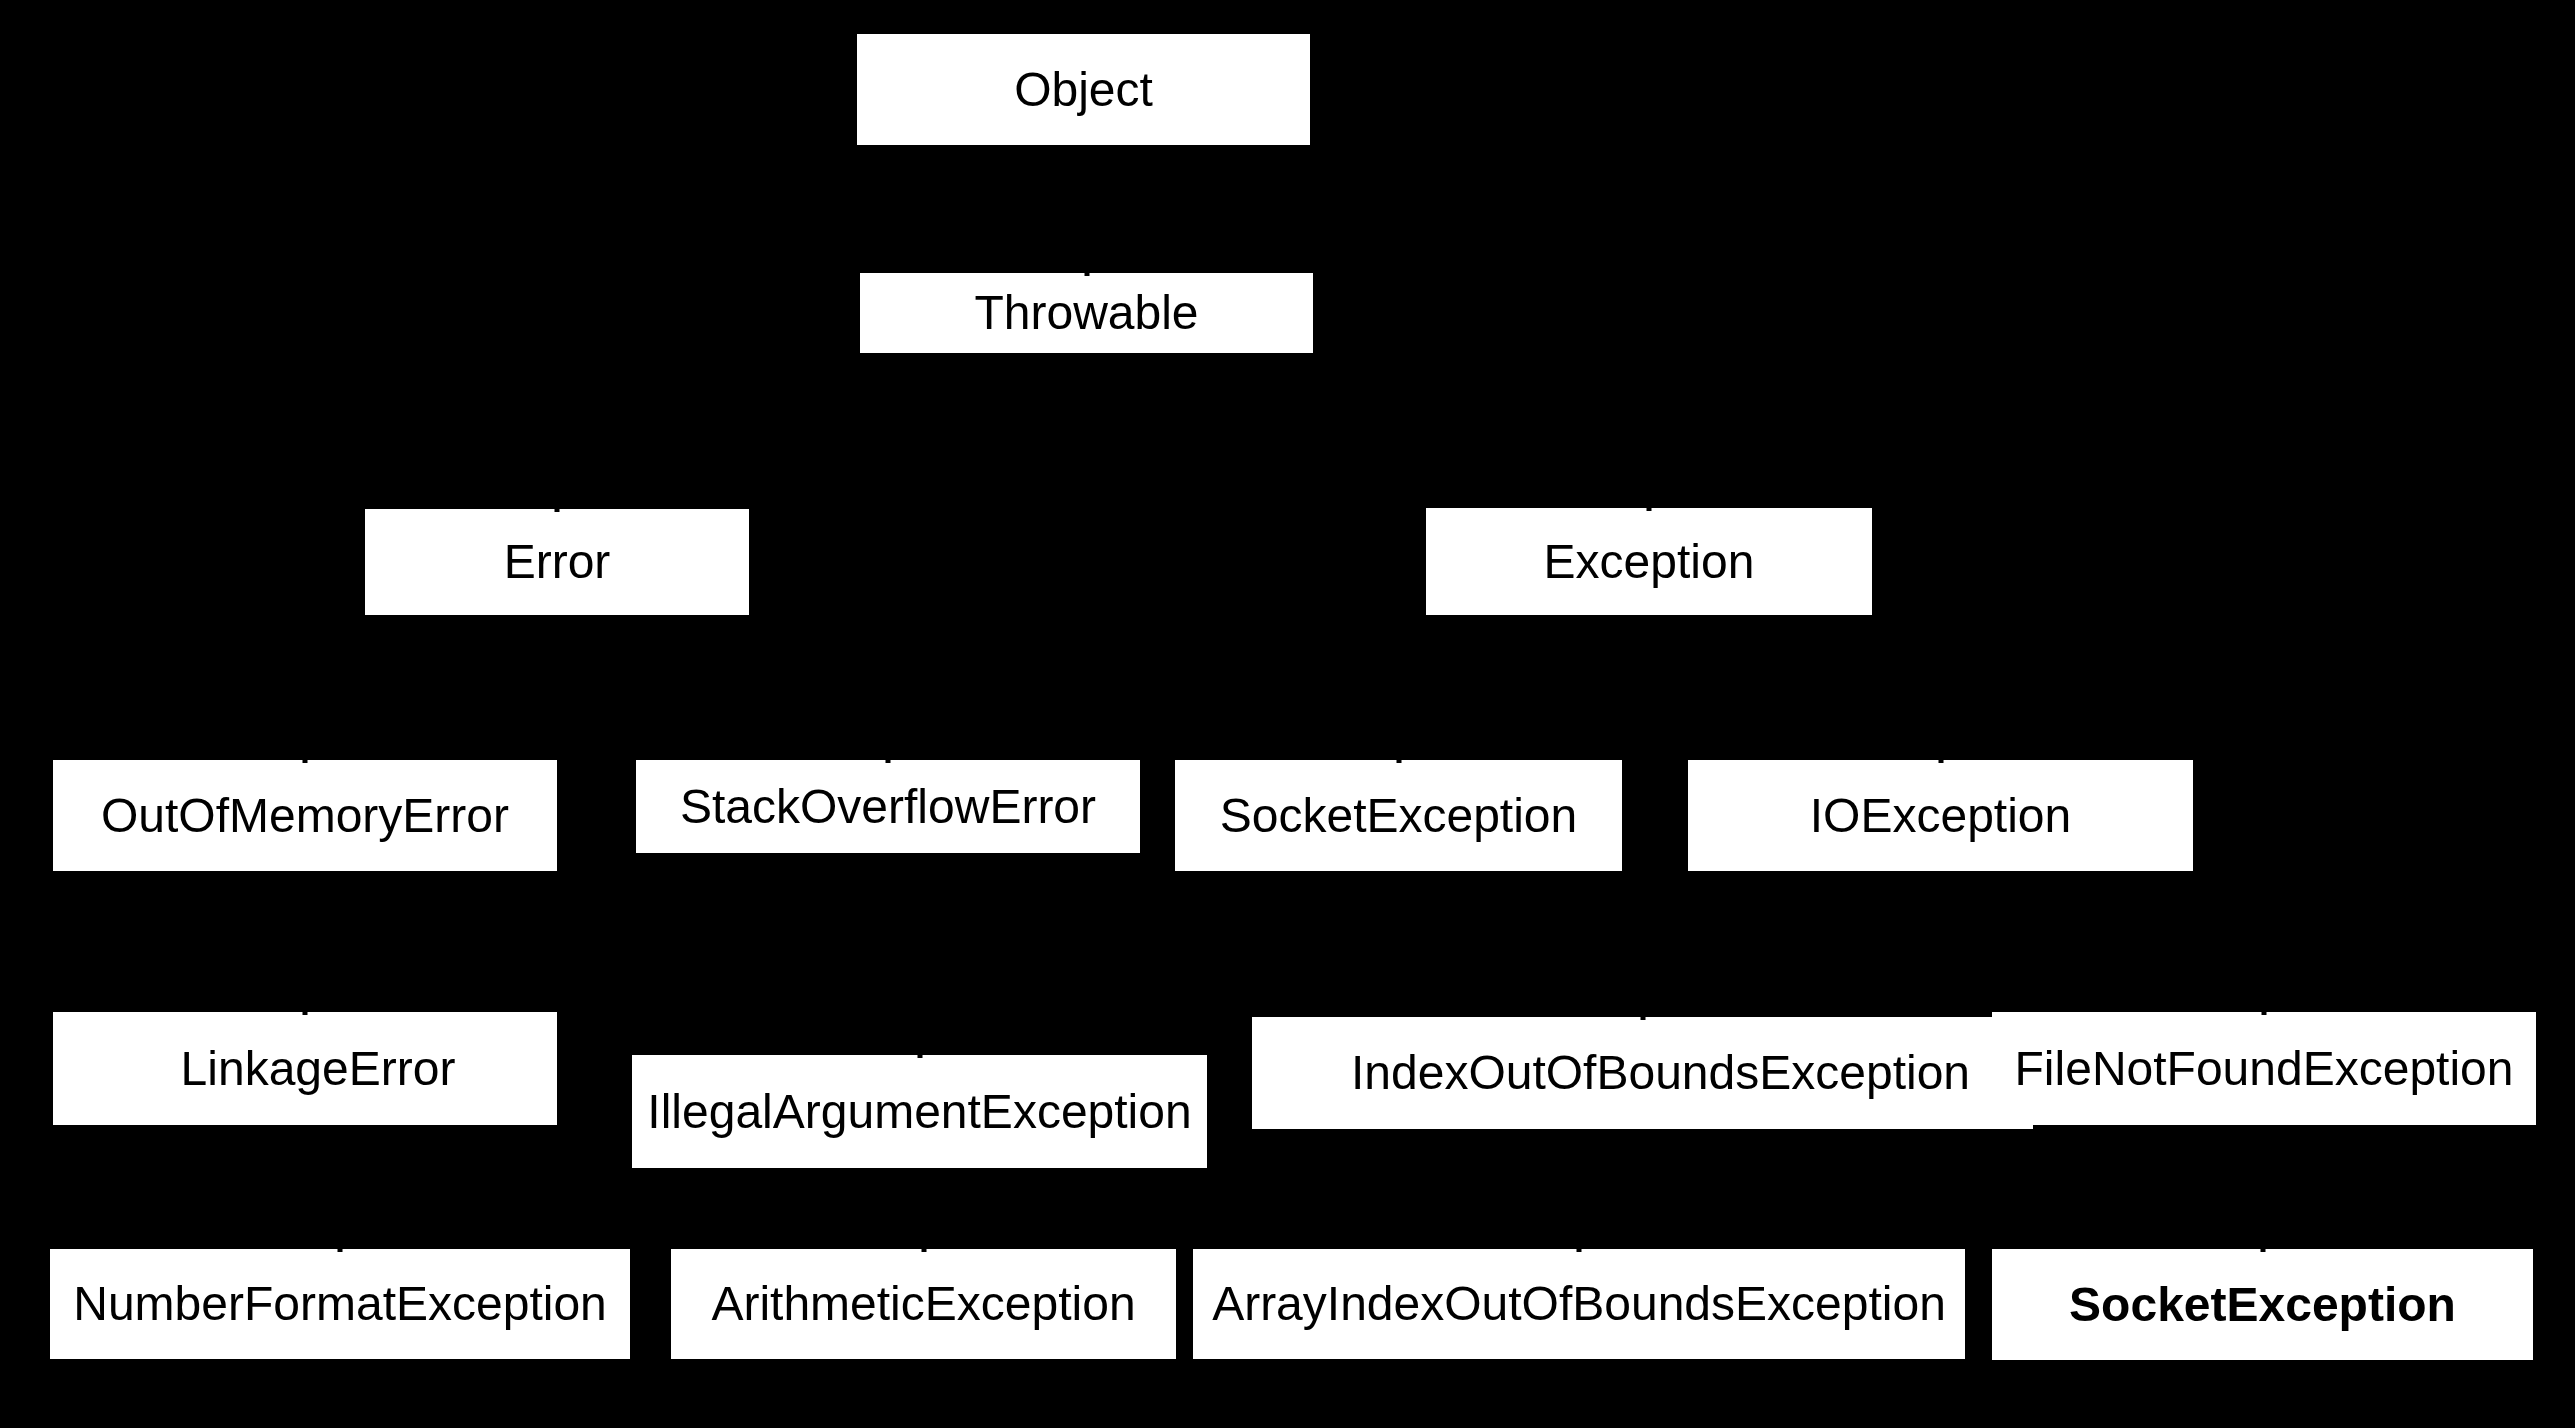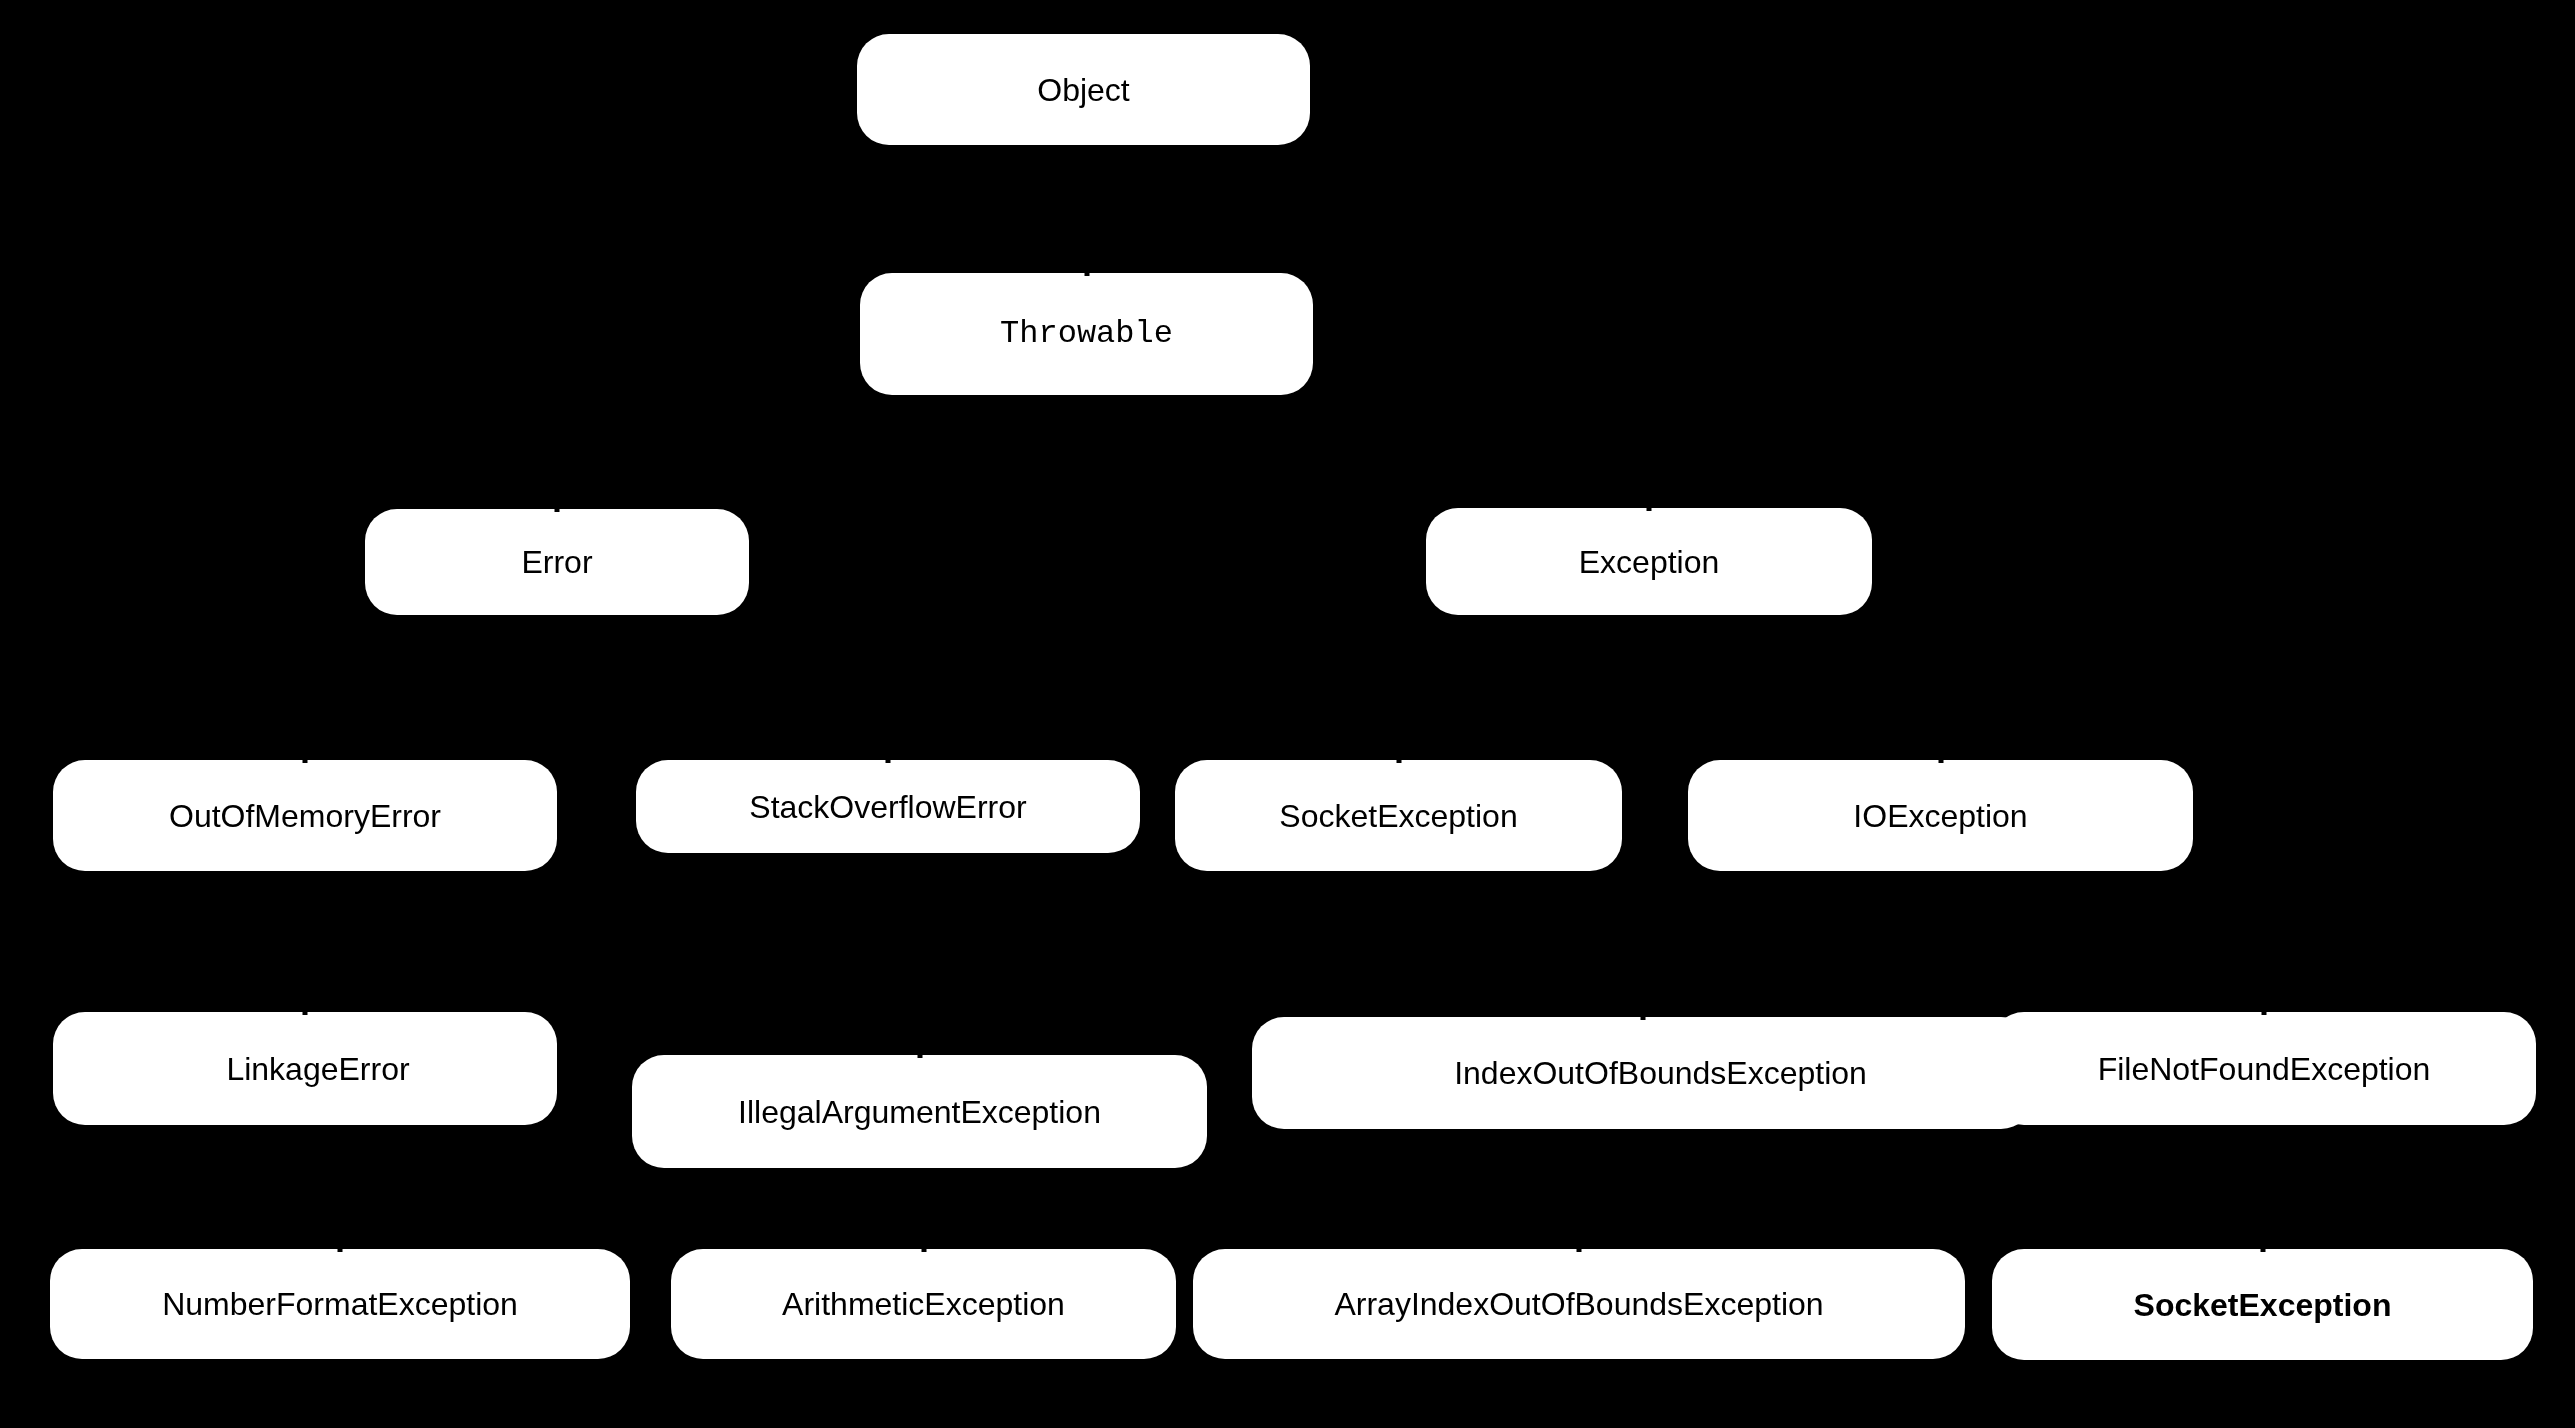--- a/index.html
+++ b/index.html
@@ -13,42 +13,41 @@
     overflow: hidden;
   }
 
   .node {
     position: absolute;
     background: #ffffff;
     color: #000000;
     display: flex;
     align-items: center;
     justify-content: center;
-    font-size: 32px;
+    font-size: 48px;
     line-height: 1;
     white-space: nowrap;
     box-sizing: border-box;
-    border-radius: 32px;
   }
 
   
   .node.child::after {
     content: "";
     position: absolute;
     top: 0;
     left: 50%;
     transform: translateX(-50%);
     width: 5px;
     height: 2.8px;
     background: #000000;
   }
 
   
   #node-object                               { left: 857px; top:   34px; width:  453px; height: 111px; }
-  #node-throwable                            { left: 860px; top:  273px; width:  453px; height: 122px; font-family: Liberation Mono, monospace; }
+  #node-throwable                            { left: 860px; top:  273px; width:  453px; height: 80px; }
   #node-error                                { left:  365px; top:  509px; width:  384px; height: 106px; }
   #node-exception                            { left: 1426px; top:  508px; width:  446px; height: 107px; }
 
   #node-out-of-memory-error                  { left:   53px; top: 760px; width:  504px; height: 111px; }
   #node-stack-overflow-error                 { left: 624px; top: 760px; width:  504px; height: 93px; margin-left: 12px; }
   #node-runtime-exception                    { left: 1175px; top: 760px; width:  447px; height: 111px; }
   #node-io-exception                         { left: 1688px; top: 760px; width:  505px; height: 111px; }
 
   #node-linkage-error                        { left:   53px; top: 1012px; width:  504px; height: 113px; padding-left: 26px; }
   #node-illegal-argument-exception           { left: 632px; top: 1012px; width: 575px; height: 113px; margin-top: 43px; }

